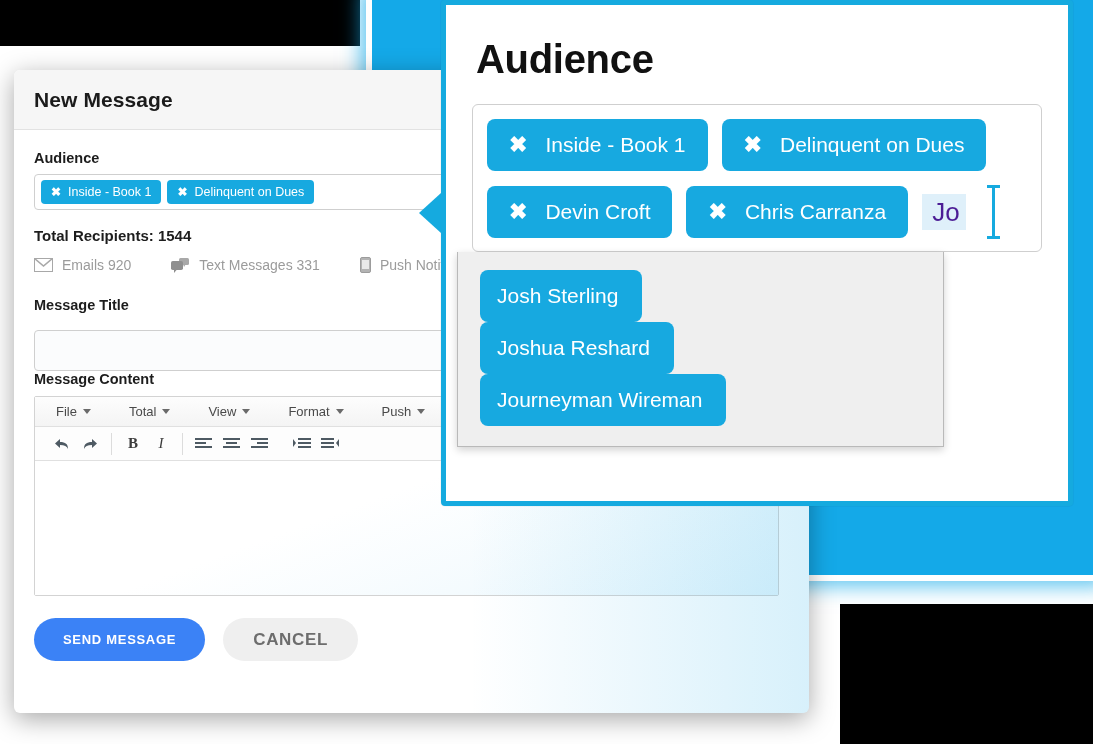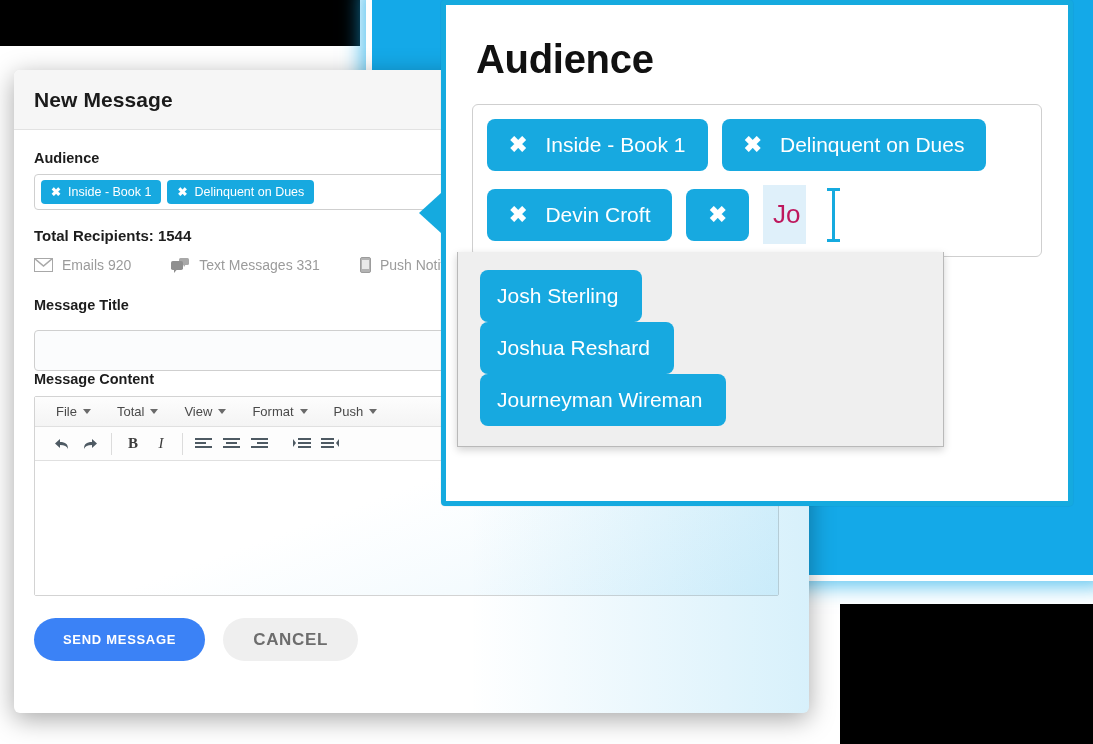--- a/index.html
+++ b/index.html
@@ -80,21 +80,21 @@
     margin-top:9px;width:735px;height:41px;box-sizing:border-box;
     border:1px solid #cfcfcf;border-radius:4px;background:#fbfcfd;
   }
 
   
   .editor{
     margin-top:9px;width:745px;border:1px solid #d3d3d3;border-radius:2px;
     background:#fff;box-sizing:border-box;
   }
   .menubar{
-    display:flex;align-items:center;gap:0;height:30px;padding:0 8px;
+    display:flex;align-items:center;gap:12px;height:30px;padding:0 8px;
     border-bottom:1px solid #e0e0e0;
     background:linear-gradient(180deg,#fdfdfd,#f4f4f4);
     box-sizing:border-box;
   }
   .menu-item{
     display:inline-flex;align-items:center;gap:6px;padding:0 13px;height:100%;
     font-size:13px;color:#4a4a4a;cursor:default;
   }
   .caret{
     width:0;height:0;border-left:4px solid transparent;border-right:4px solid transparent;
@@ -154,21 +154,21 @@
     box-sizing:border-box;
   }
   .chip-lg{
     background:#17a9e0;color:#fff;border-radius:8px;height:52px;
     display:inline-flex;align-items:center;gap:18px;padding:0 22px;
     font-size:21px;white-space:nowrap;cursor:pointer;
   }
   .chip-lg .x{font-size:22px;font-weight:bold;line-height:1;}
   .typed{
     display:inline-flex;align-items:center;position:relative;
-    background:#dff0fa;height:59px;padding:0 6px 0 10px;font-size:26px;color:#be185d;
+    background:#dff0fa;height:36px;padding:0 6px 0 10px;font-size:26px;color:#4c1d95;
   }
   .caret-bar{
     display:inline-block;width:3px;height:54px;background:#15aadf;margin-left:12px;
     position:relative;
   }
   .caret-bar::before,.caret-bar::after{
     content:"";position:absolute;left:-5px;width:13px;height:3px;background:#15aadf;
   }
   .caret-bar::before{top:0;}
   .caret-bar::after{bottom:0;}
@@ -367,20 +367,21 @@
     <span class="chip-lg">
       <span class="x">✖</span>
       <span>Delinquent on Dues</span>
     </span>
     <span class="chip-lg">
       <span class="x">✖</span>
       <span>Devin Croft</span>
     </span>
     <span class="chip-lg">
       <span class="x">✖</span>
+      <span>Chris Carranza</span>
     </span>
     <span class="typed">
       <span>Jo</span>
     </span>
     <span class="caret-bar"></span>
   </div>
 </div>
 
 <div class="suggestions">
   <div class="sug-row">

